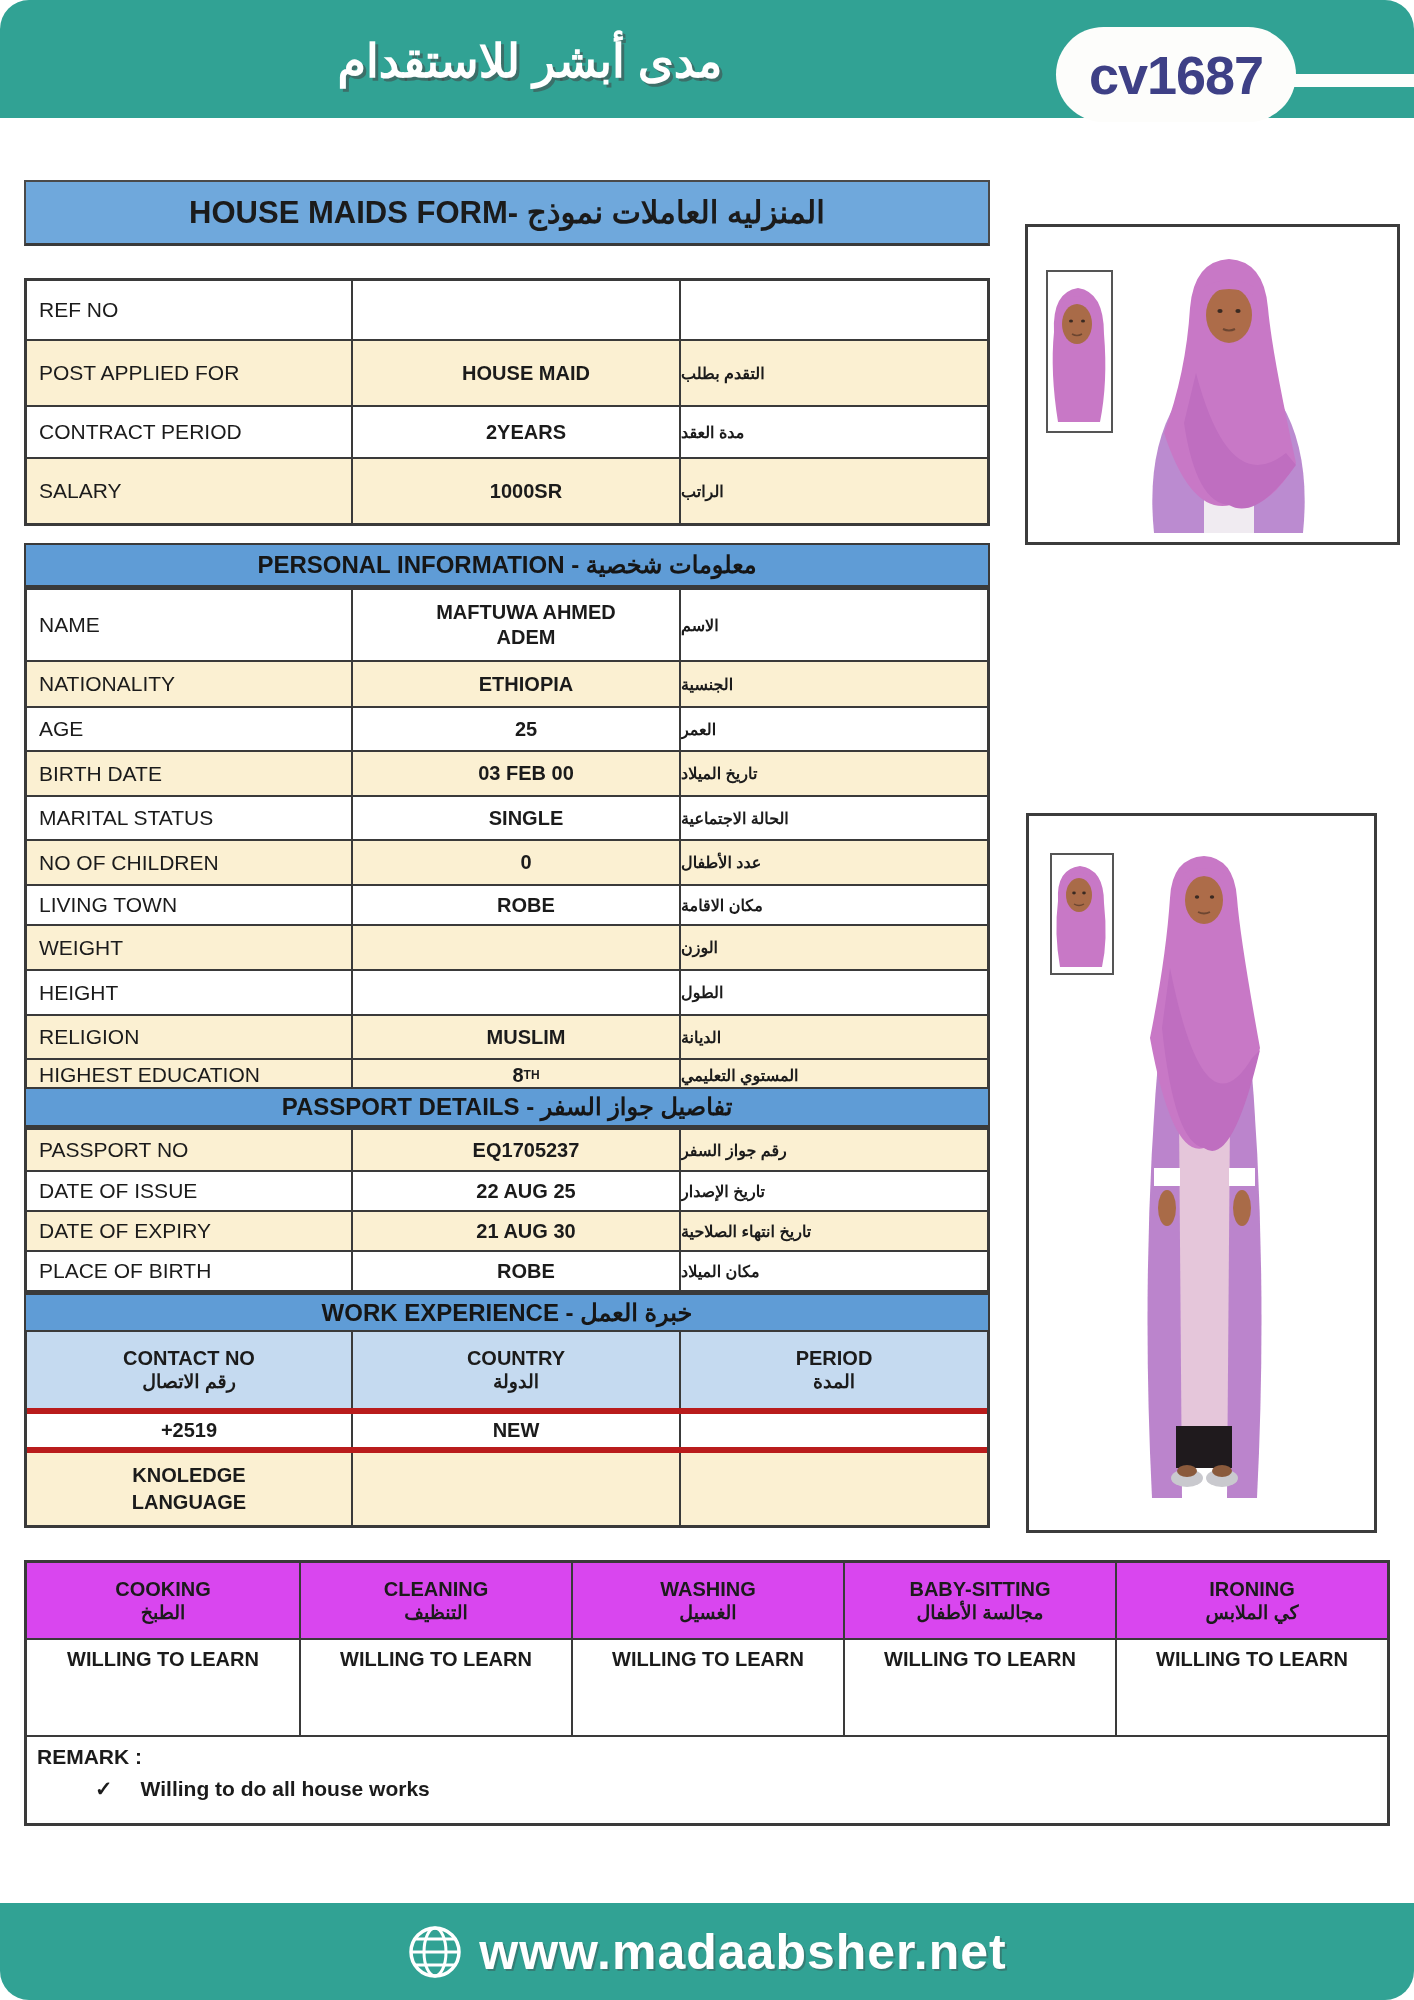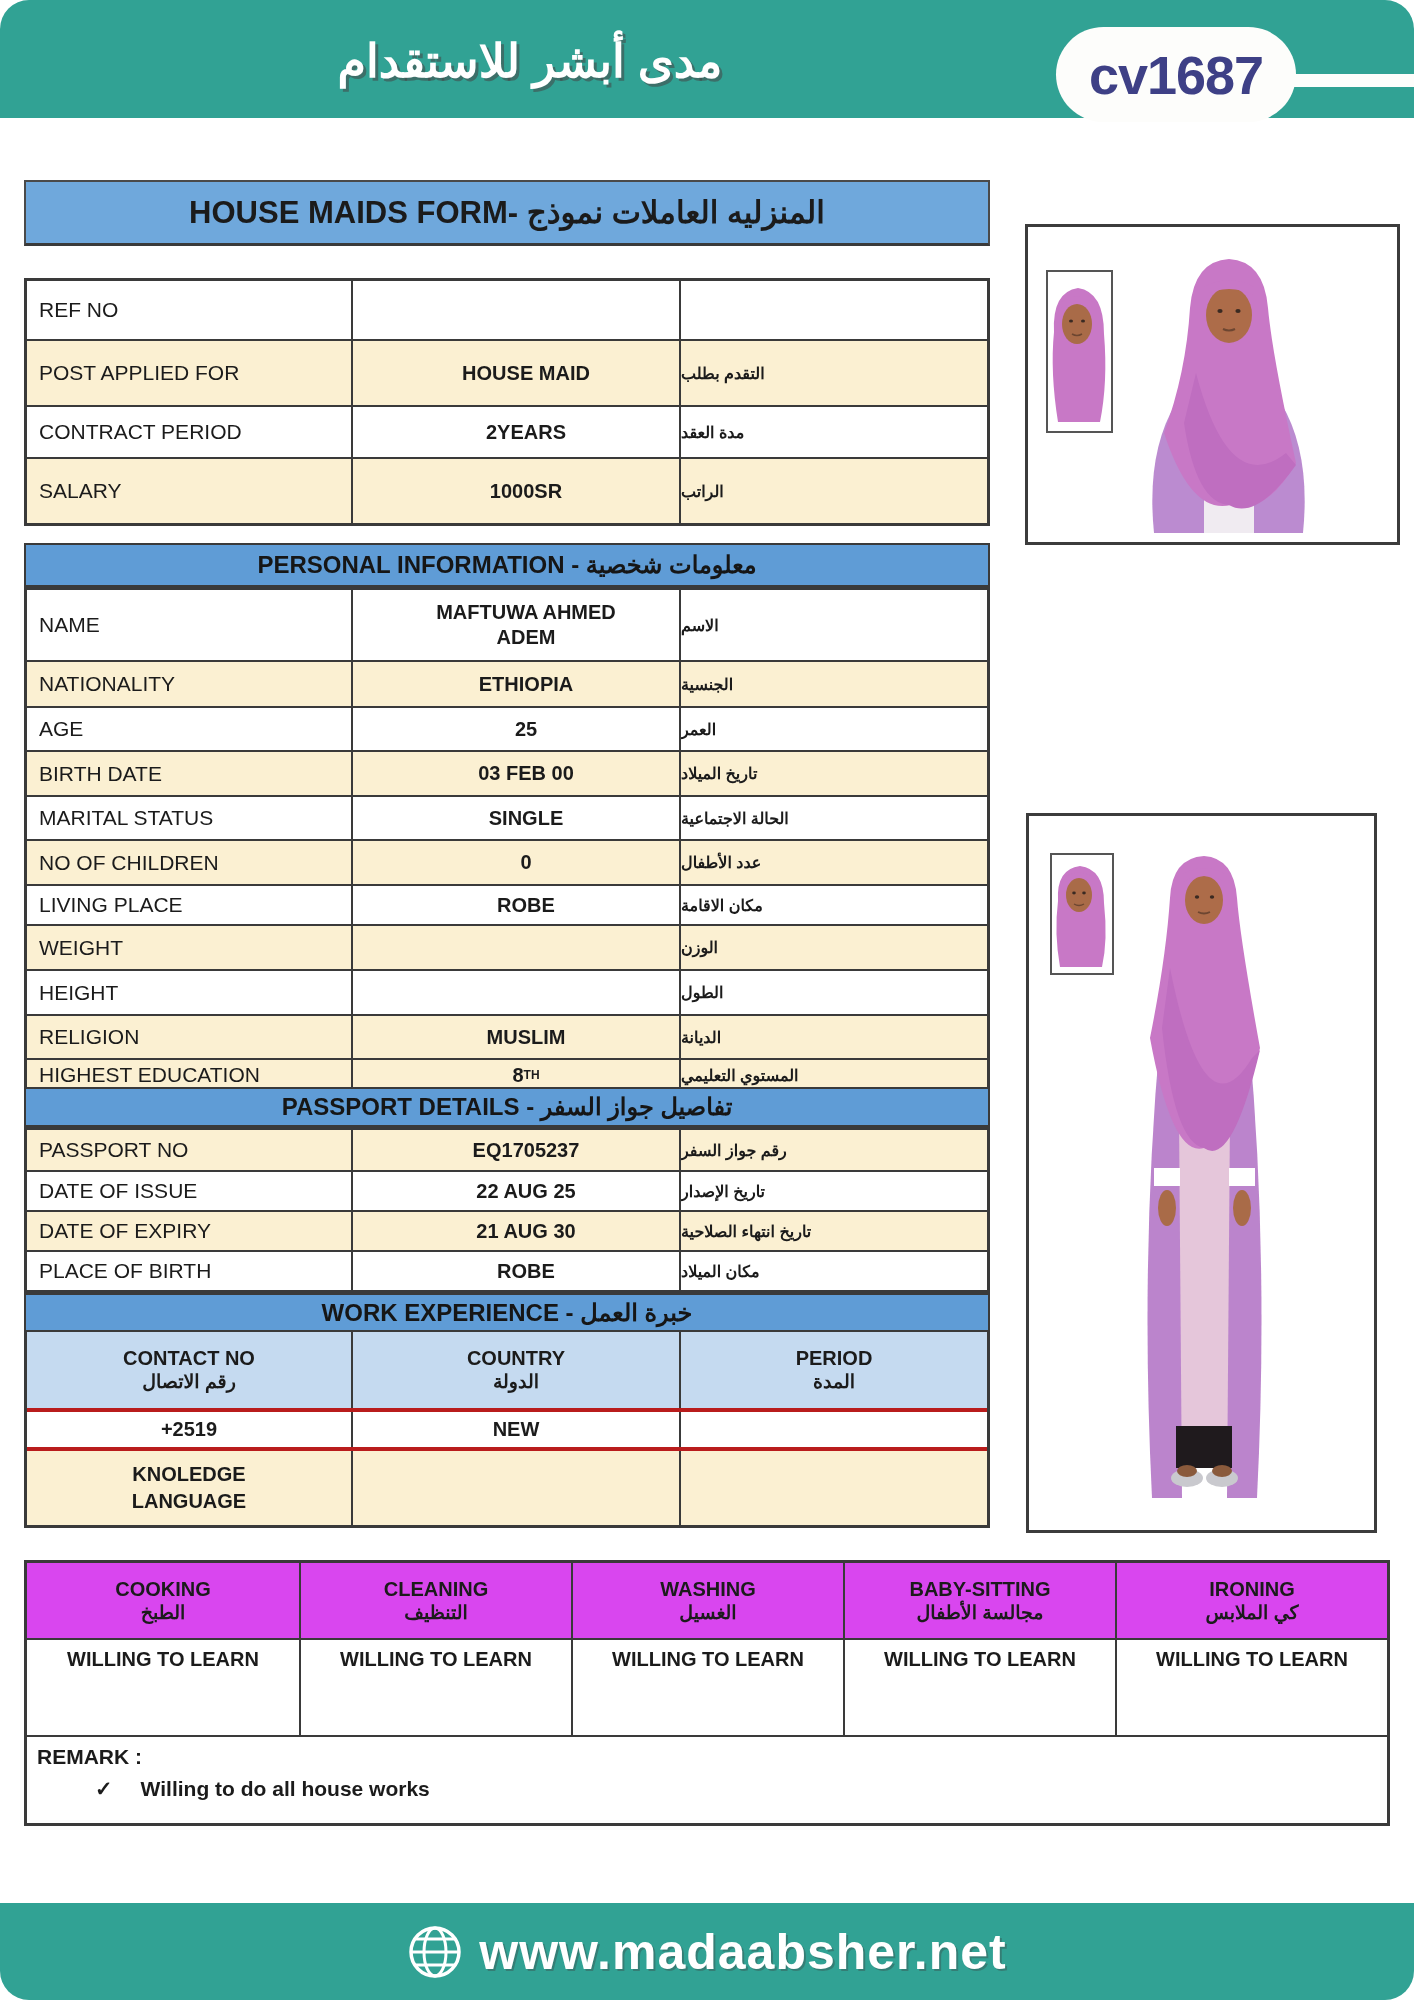--- a/index.html
+++ b/index.html
@@ -37,21 +37,21 @@
   .wrap-narrow { display:inline-block; max-width:210px; line-height:1.25; }
   sup { font-size:12px; font-weight:bold; }
 
   
   .section-bar { position:absolute; left:24px; width:966px; background:#5F9CD6; border:2px solid #3a3a3a;
                  display:flex; align-items:center; justify-content:center;
                  font-size:24px; font-weight:bold; color:#161616; }
 
   
   .work-grid { position:absolute; left:24px; width:966px; border:3px solid #3a3a3a; border-top:none; }
-  .wrow { display:grid; grid-template-columns:324px 328px 308px; border-top:4px solid #b91c1c; }
+  .wrow { display:grid; grid-template-columns:324px 328px 308px; border-top:6px solid #b91c1c; }
   .wrow:first-child { border-top:none; }
   .wcell { border-left:2px solid #3a3a3a; display:flex; flex-direction:column; align-items:center; justify-content:center;
            font-size:20px; font-weight:bold; text-align:center; }
   .wcell:first-child { border-left:none; }
   .whead { background:#C5DAF0; }
   .whead .ar-line { font-size:19px; direction:rtl; }
   .wrow.cream { background:#FBF0D2; }
   .wrap-150 { display:inline-block; max-width:160px; line-height:1.35; }
 
   
@@ -152,21 +152,21 @@
       <div class="cell label">MARITAL STATUS</div>
       <div class="cell value">SINGLE</div>
       <div class="cell ar">الحالة الاجتماعية</div>
     </div>
     <div class="row cream" style="height:45px">
       <div class="cell label">NO OF CHILDREN</div>
       <div class="cell value">0</div>
       <div class="cell ar">عدد الأطفال</div>
     </div>
     <div class="row" style="height:40px">
-      <div class="cell label">LIVING PLACE</div>
+      <div class="cell label">LIVING TOWN</div>
       <div class="cell value">ROBE</div>
       <div class="cell ar">مكان الاقامة</div>
     </div>
     <div class="row cream" style="height:45px">
       <div class="cell label">WEIGHT</div>
       <div class="cell value"></div>
       <div class="cell ar">الوزن</div>
     </div>
     <div class="row" style="height:45px">
       <div class="cell label">HEIGHT</div>

